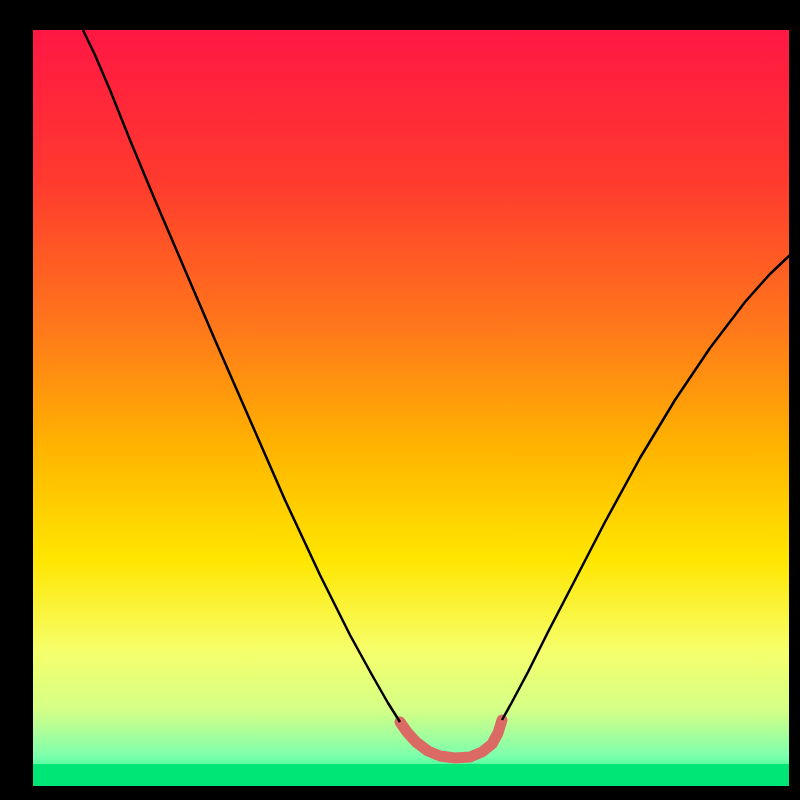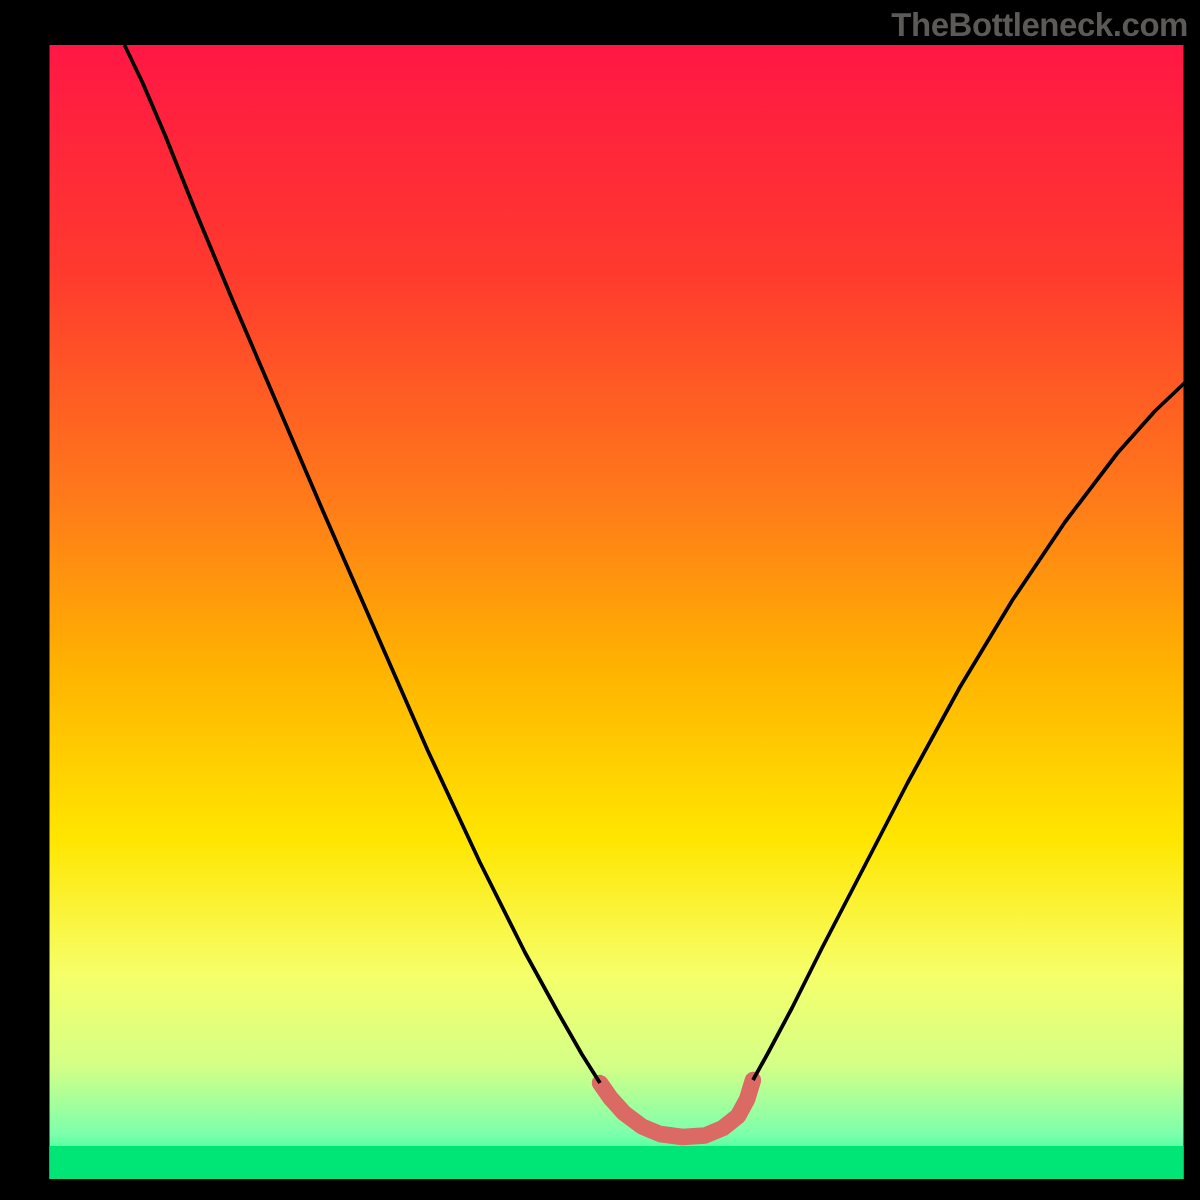--- a/index.html
+++ b/index.html
@@ -30,21 +30,20 @@
   svg {
     position: absolute;
     top: 0;
     left: 0;
   }
 </style>
 </head>
 <body>
 
 <div class="frame">
-  <div class="watermark">TheBottleneck.com</div>
   <svg id="chart-svg" width="800" height="800" viewBox="0 0 800 800">
       <defs>
         <linearGradient id="bgGrad" x1="0" y1="0" x2="0" y2="1">
           <stop offset="0%" stop-color="#ff1744"></stop>
           <stop offset="20%" stop-color="#ff3a2e"></stop>
           <stop offset="40%" stop-color="#ff7a1a"></stop>
           <stop offset="55.00000000000001%" stop-color="#ffb300"></stop>
           <stop offset="70%" stop-color="#ffe600"></stop>
           <stop offset="82%" stop-color="#f6ff6a"></stop>
           <stop offset="90%" stop-color="#d4ff87"></stop>

